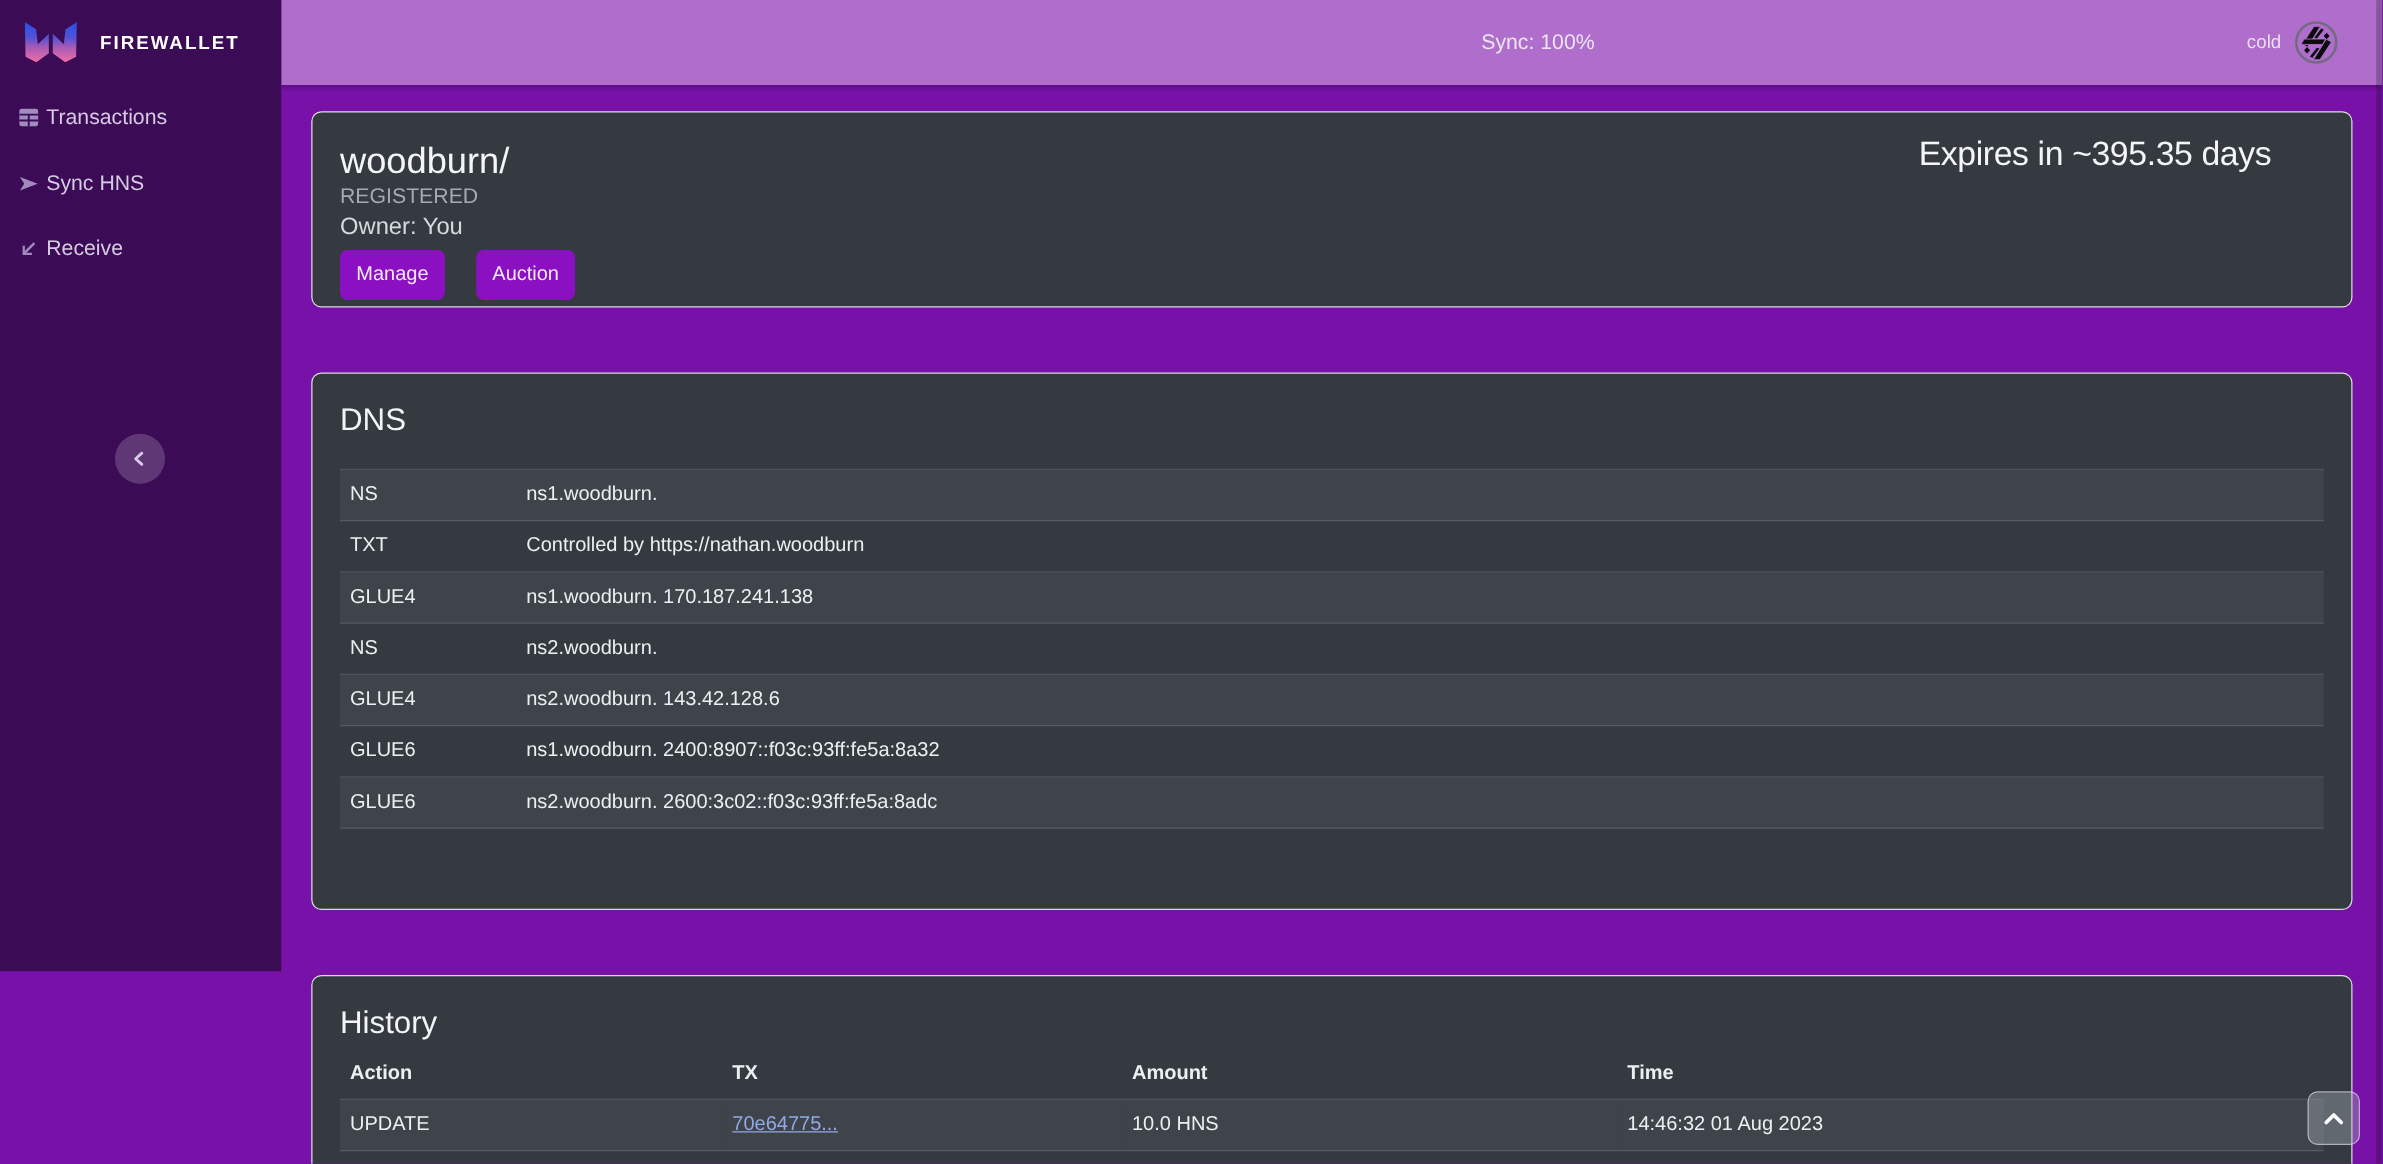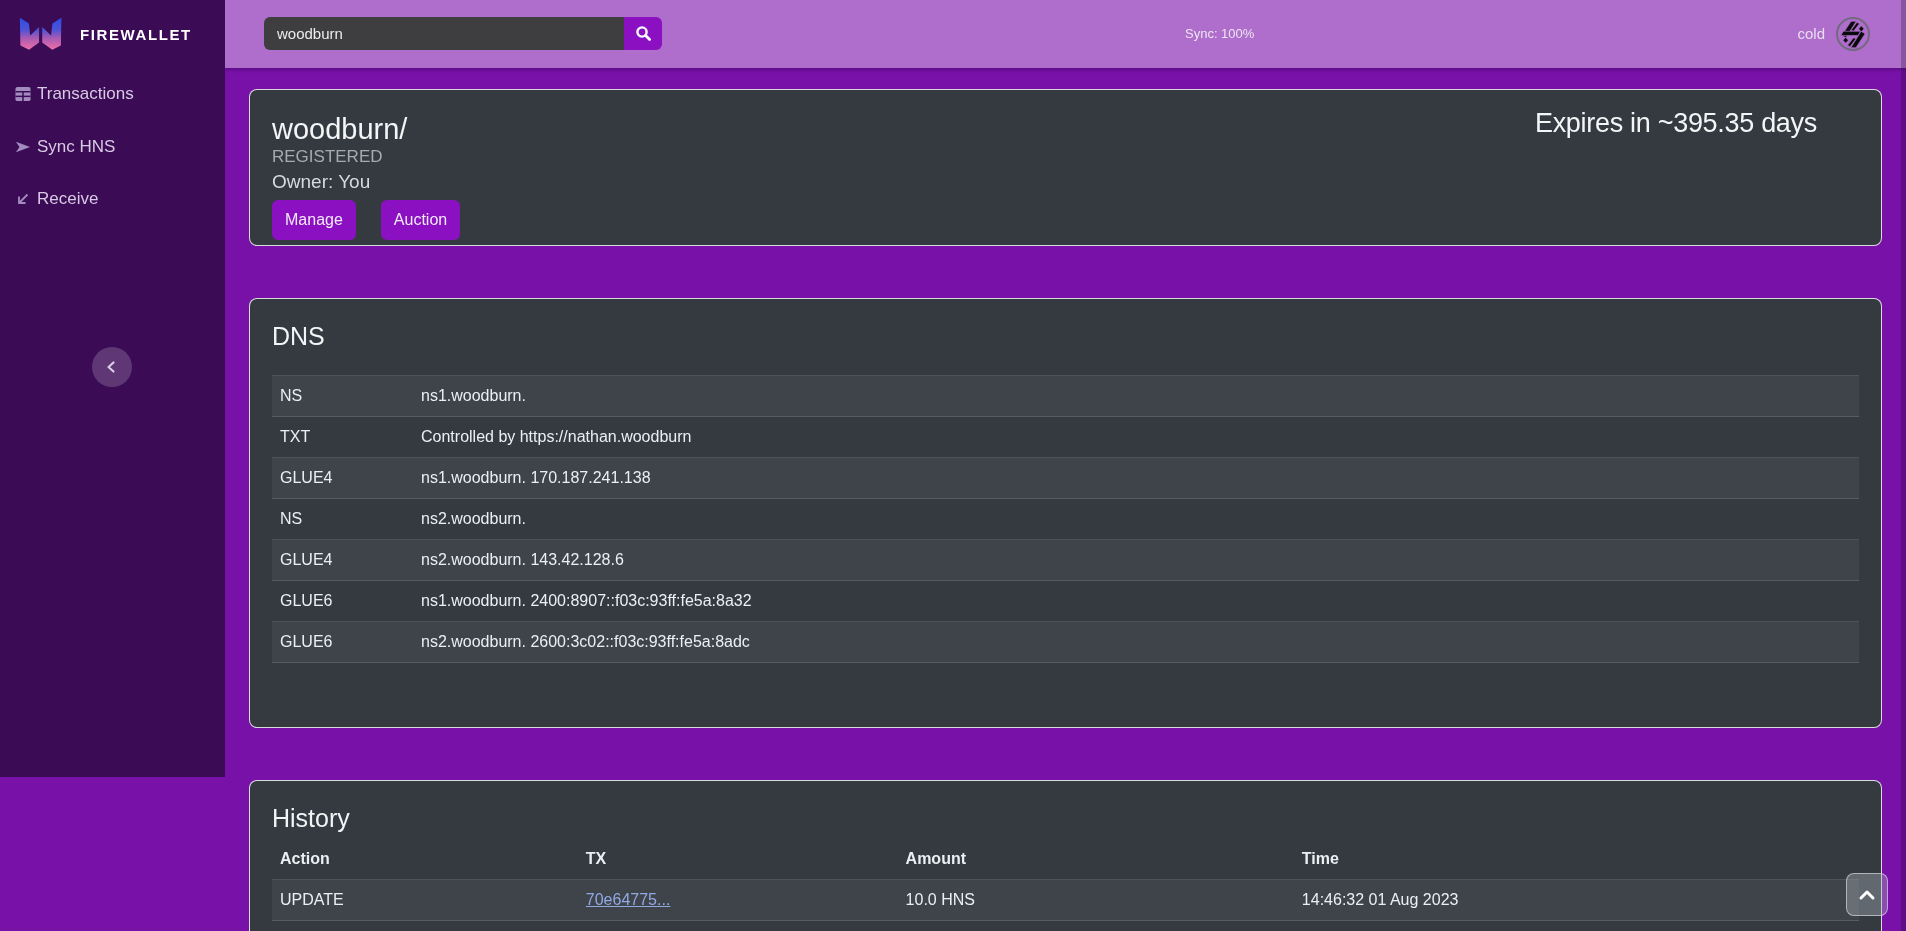--- a/index.html
+++ b/index.html
@@ -65,21 +65,21 @@
     font-family:"Liberation Sans", sans-serif;
     padding:0 10px 0 13px; border-radius:6px 0 0 6px;
   }
   .search-btn {
     width:38px; height:33px; border:none; background:var(--accent);
     border-radius:0 6px 6px 0; cursor:pointer;
     display:flex; align-items:center; justify-content:center;
   }
   .sync-label {
     position:absolute; left:960px; top:0; height:64px; line-height:68px;
-    color:#ede4f3; font-size:13px;
+    color:#ede4f3; font-size:17px;
   }
   .wallet-name {
     position:absolute; right:81px; top:0; height:68px; line-height:68px;
     color:#e9def0; font-size:15px;
   }
   .avatar {
     position:absolute; right:36px; top:17px; width:34px; height:34px;
     border-radius:50%; border:2px solid rgba(105,105,115,0.85);
     display:flex; align-items:center; justify-content:center; cursor:pointer;
   }
@@ -203,29 +203,20 @@
   </nav>
 
   <button class="collapse-btn">
     <svg width="16" height="16" viewBox="0 0 16 16" fill="none" stroke="#d9cce8" stroke-width="2.2" stroke-linecap="round" stroke-linejoin="round">
       <polyline points="9.5,3.5 4.5,8 9.5,12.5"></polyline>
     </svg>
   </button>
 </aside>
 
 <header class="topbar">
-  <div class="search-group">
-    <input class="search-input" type="text" value="woodburn" style="">
-    <button class="search-btn">
-      <svg width="17" height="17" viewBox="0 0 17 17" fill="none" stroke="#ffffff">
-        <circle cx="7" cy="7" r="4.6" stroke-width="2.4"></circle>
-        <line x1="10.6" y1="10.6" x2="14.6" y2="14.6" stroke-width="2.8" stroke-linecap="round"></line>
-      </svg>
-    </button>
-  </div>
   <span class="sync-label">Sync: 100%</span>
   <span class="wallet-name">cold</span>
   <div class="avatar">
     <svg width="27" height="27" viewBox="0 0 100 100">
       <g fill="#0b0b0e" stroke="#af6ecb" stroke-width="2.5">
         <polygon points="41,1 60,1 22,62 7,53"></polygon>
         <polygon points="63,5 72,10 50,38 41,34"></polygon>
         <polygon points="12,38 76,38 67,54 3,54"></polygon>
         <polygon points="21,60 31,71 21,82 11,71"></polygon>
         <polygon points="59,99 40,99 78,38 93,47"></polygon>

